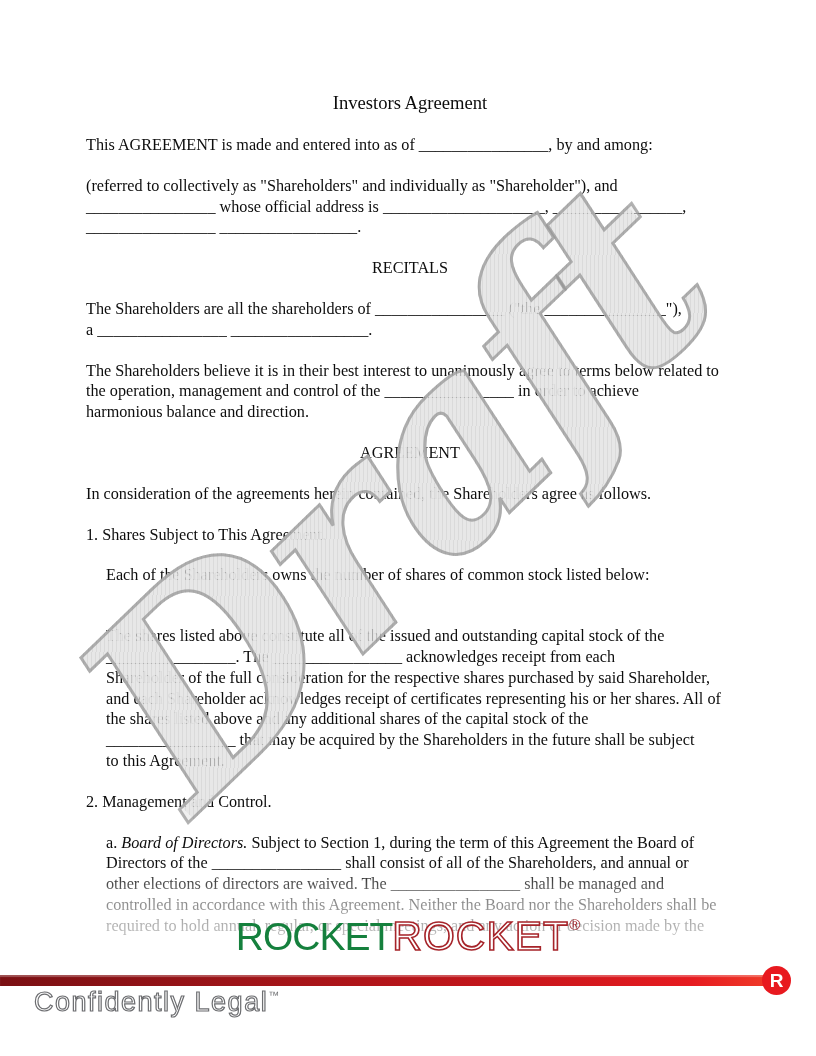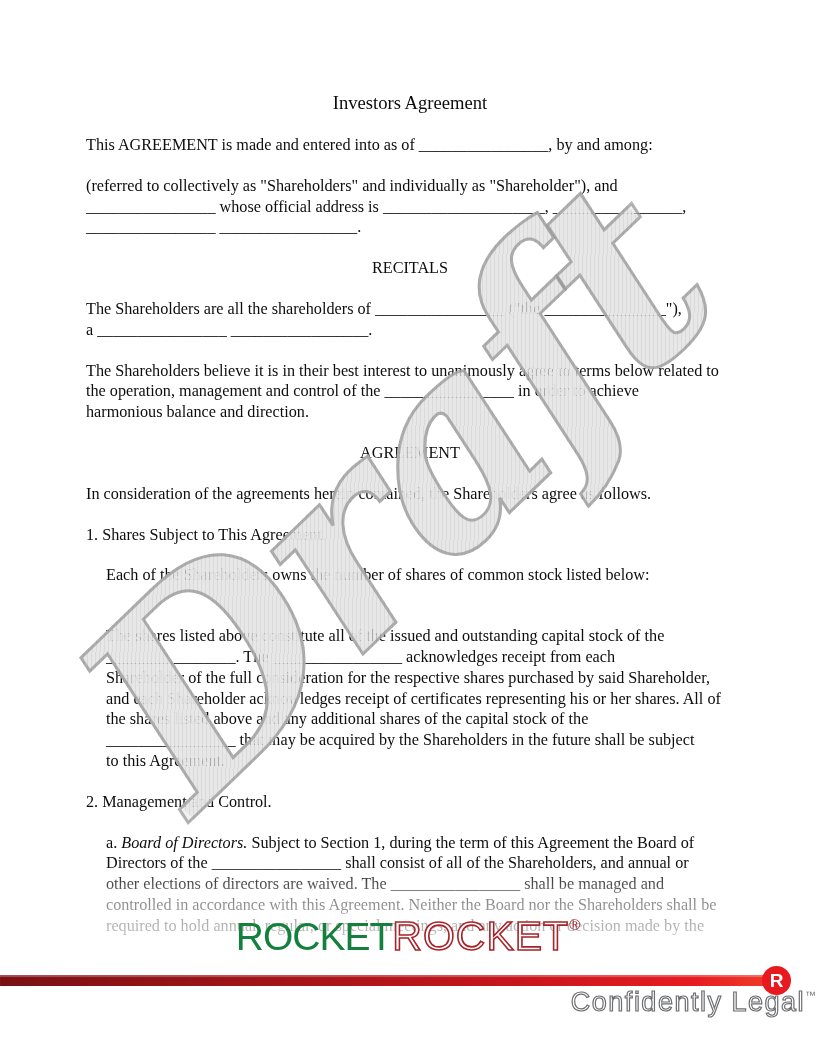--- a/index.html
+++ b/index.html
@@ -136,25 +136,26 @@
     font-size: 19px;
     font-weight: bold;
     line-height: 29px;
     text-align: center;
     z-index: 10;
   }
   .tagline-row {
     position: absolute;
     left: 0; right: 0;
     top: 987px;
-    text-align: right;
+    text-align: left;
     z-index: 10;
     font-family: "Liberation Sans", "DejaVu Sans", sans-serif;
     color: #6d6e71;
     white-space: nowrap;
+    padding-left: 34px;
   }
   .tagline-text { font-size: 27px; letter-spacing: 1.5px; }
   @supports ((-webkit-text-stroke: 1px #6d6e71)) {
     .tagline-text { color: #ffffff; -webkit-text-stroke: 1.2px #6d6e71; }
   }
   .tagline-tm {
     font-size: 11px;
     color: #6d6e71;
     vertical-align: 12px;
     letter-spacing: 0;

